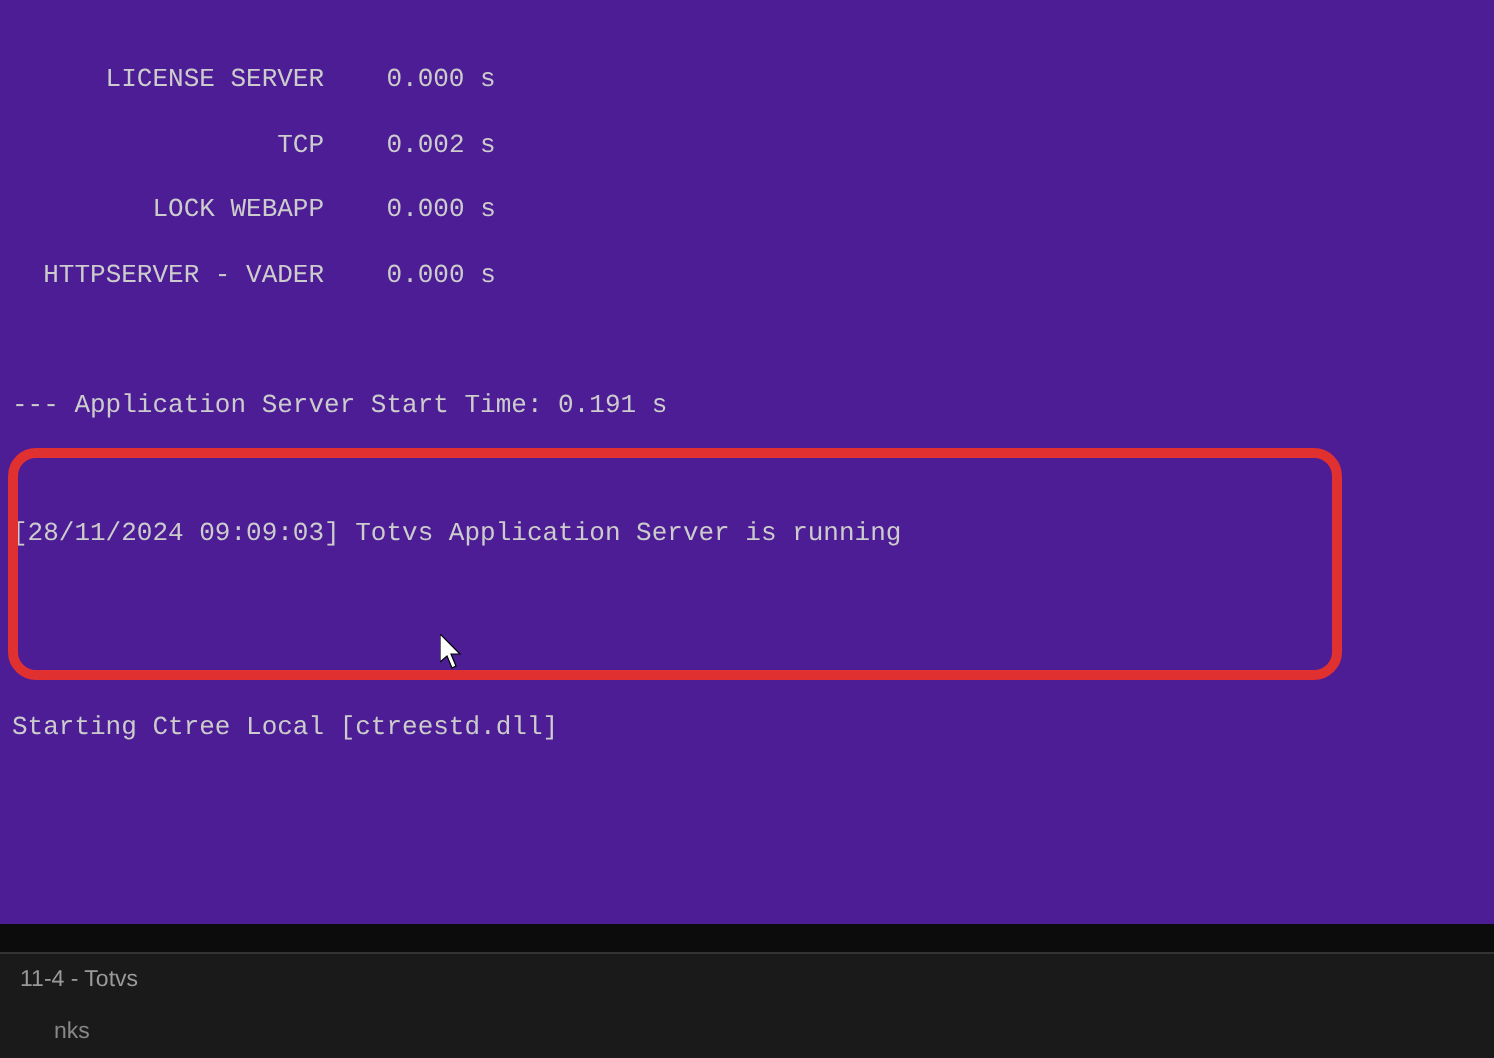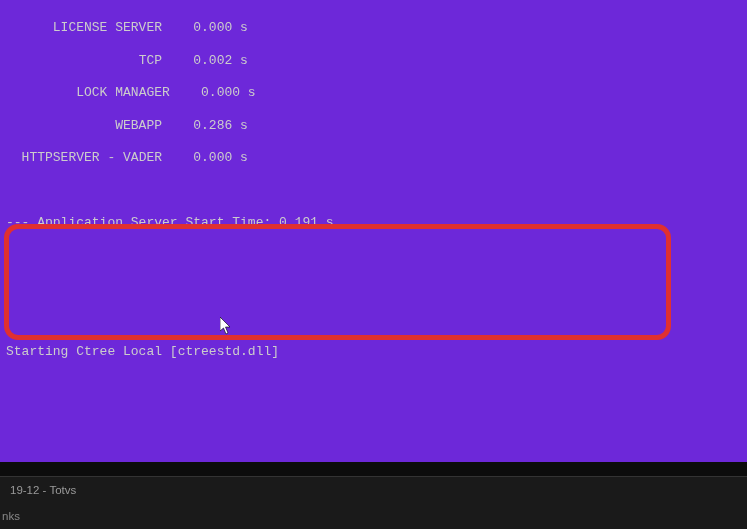--- a/index.html
+++ b/index.html
@@ -8,22 +8,22 @@
       color: #cccccc;
       font-family: 'Consolas', 'Courier New', monospace;
       font-size: 13px;
       line-height: 1.25;
       width: 747px;
       height: 529px;
       overflow: hidden;
       position: relative;
     }
     .terminal {
-      background: #6d28d9;
-      padding: 4px 6px;
+      background: #4c1d95;
+      padding: 16px 6px;
       height: 462px;
       overflow: hidden;
       white-space: pre;
       position: relative;
     }
     .timing-row { white-space: pre; }
     .highlight-box {
       border: 5px solid #e03030;
       border-radius: 14px;
       position: absolute;
@@ -56,36 +56,37 @@
       border-top: 1px solid #333;
     }
     .footer-tab {
       padding: 6px 10px;
       display: inline-block;
     }
     .footer-links {
       padding: 5px 2px 6px;
       display: block;
       color: #888;
+      margin-left: 25px;
     }
     .line { white-space: pre; }
     .spacer { height: 16px; }
   </style>
 </head>
 <body>
 
 <div class="terminal">
 <div class="line timing-row">      LICENSE SERVER    0.000 s</div>
 <div class="line timing-row">                 <span>TCP</span>    <span>0.002 s</span></div>
-<div class="line timing-row">         <span>LOCK MANAGER</span>    <span>0.000 s</span></div>
-<div class="line timing-row">              <span>WEBAPP</span>    <span>0.286 s</span></div>
+<div class="line timing-row">         <span>LOCK WEBAPP</span>    <span>0.000 s</span></div>
 <div class="line timing-row">  <span>HTTPSERVER - VADER</span>    <span>0.000 s</span></div>
 <div class="spacer"></div>
 <div class="line">--- Application Server Start Time: 0.191 s</div>
 <div class="spacer"></div>
+<div class="line">[28/11/2024 09:09:03] Totvs Application Server is running</div>
 <div class="spacer"></div>
 <div class="spacer"></div>
 <div class="line">Starting Ctree Local [ctreestd.dll]</div>
 
 
 
 
 
 
 
@@ -101,15 +102,15 @@
 
 <div class="highlight-box"></div>
 
 <div class="cursor">
   <svg width="14" height="18" viewBox="0 0 14 18">
     <path d="M0 0 L0 14 L3.5 11 L6 17 L8 16 L5.5 10 L10 10 Z" fill="#ffffff" stroke="#000000" stroke-width="0.6"></path>
   </svg>
 </div>
 
 <div class="footer">
-  <div class="footer-tab">19-12 - Totvs</div>
+  <div class="footer-tab">11-4 - Totvs</div>
   <div class="footer-links">nks</div>
 </div>
 
 </body></html>

